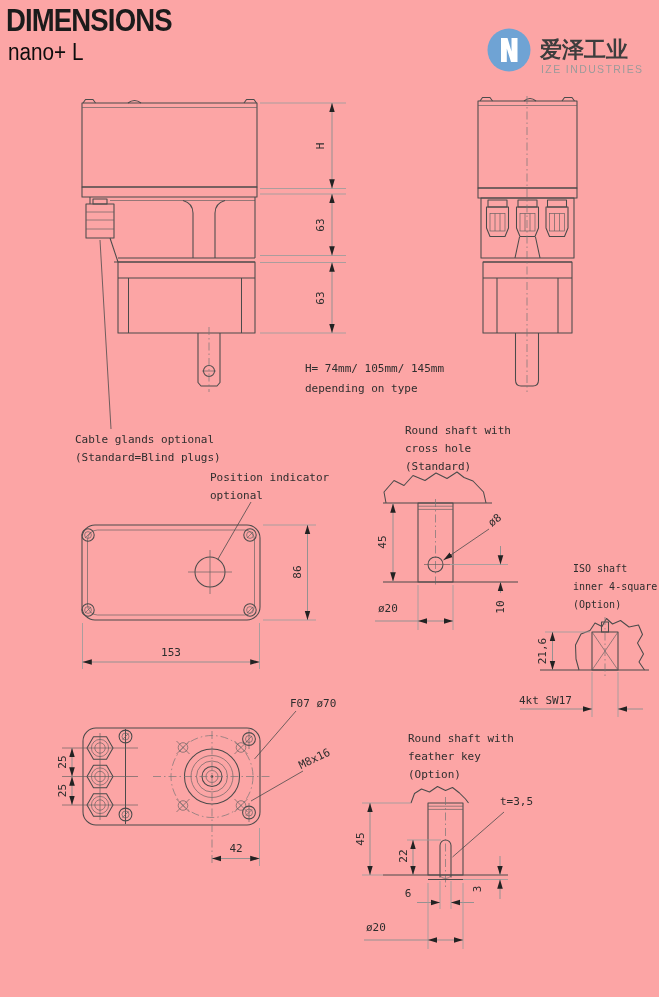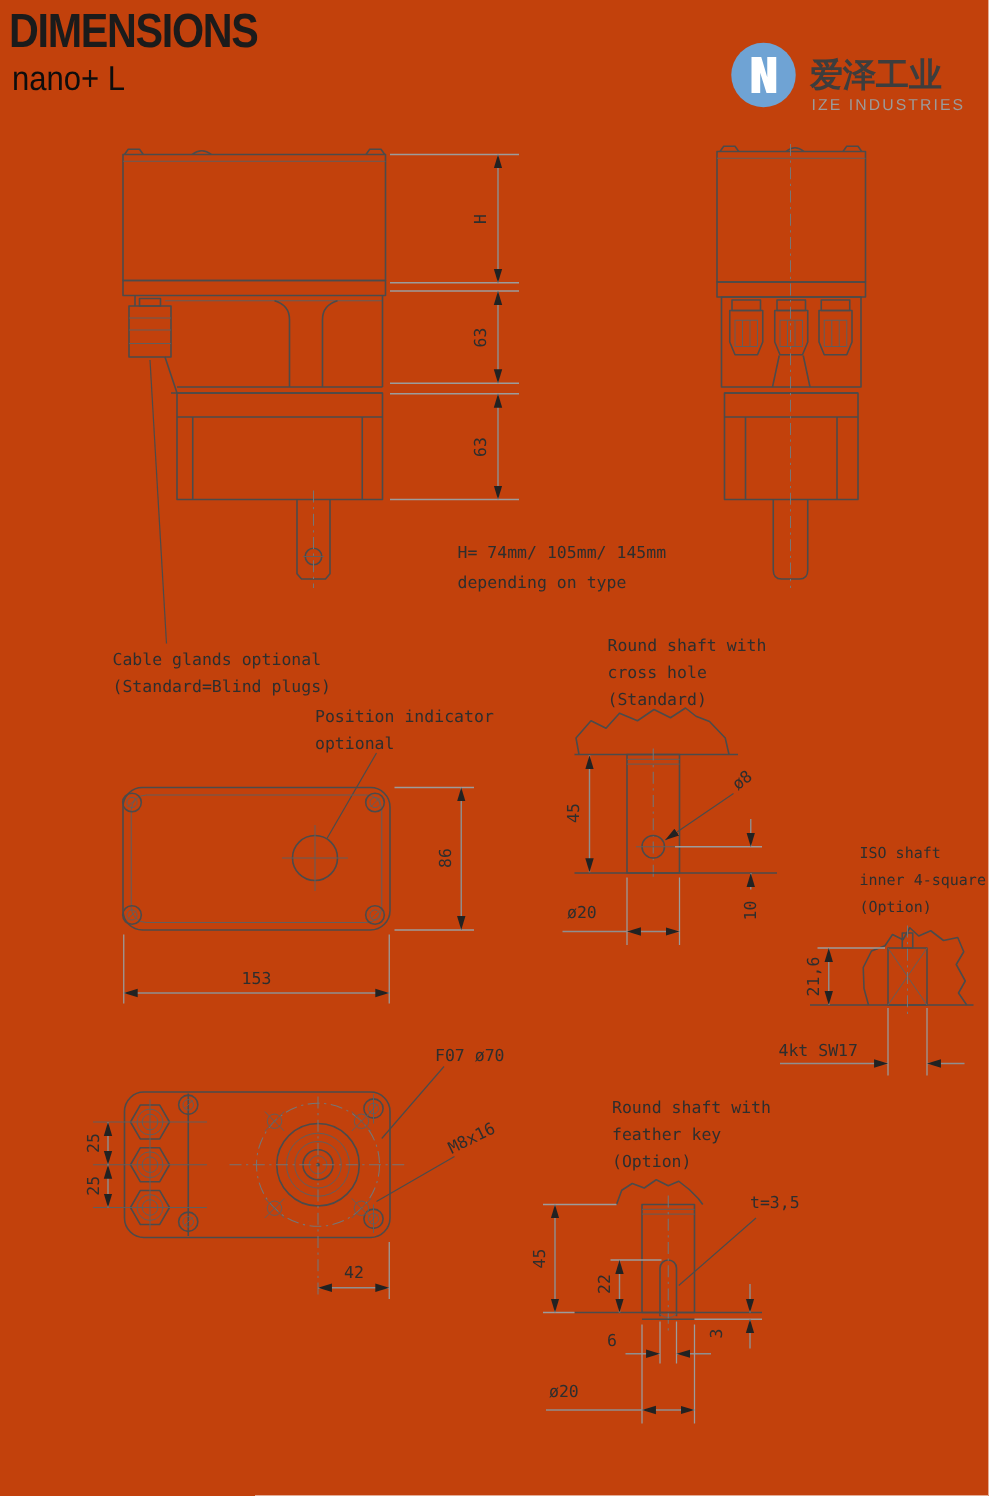--- a/index.html
+++ b/index.html
@@ -1,16 +1,16 @@
 <!DOCTYPE html>
 <html><head>
 <meta charset="utf-8">
 <style>
   html,body{margin:0;padding:0;background:#fff;}
-  .page{position:relative;width:659px;height:997px;background:#c2410c;overflow:hidden;
+  .page{position:relative;width:659px;height:997px;background:#fca5a5;overflow:hidden;
         font-family:"Liberation Sans",sans-serif;}
   .hdr-title{position:absolute;left:6px;top:2px;font-weight:bold;font-size:32px;
              color:#1b1b1b;letter-spacing:-1px;transform:scaleX(0.86);transform-origin:0 0;}
   .hdr-sub{position:absolute;left:8px;top:39px;font-size:23px;color:#0d0d0d;
            transform:scaleX(0.9);transform-origin:0 0;}
   svg{position:absolute;left:0;top:0;}
   .ol{stroke:#4b4b4b;stroke-width:1.05;fill:none;stroke-linejoin:round;}
   .th{stroke:#5f5f5f;stroke-width:0.65;fill:none;}
   .ex{stroke:#9c9c9c;stroke-width:0.85;fill:none;}
   .dl{stroke:#8f8f8f;stroke-width:0.95;fill:none;}

